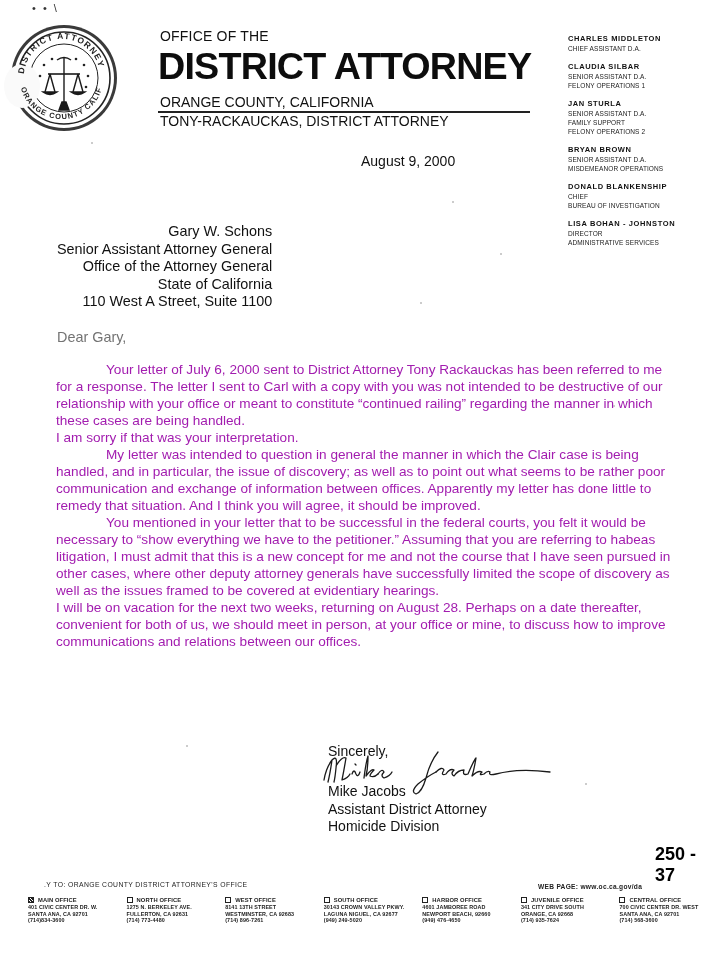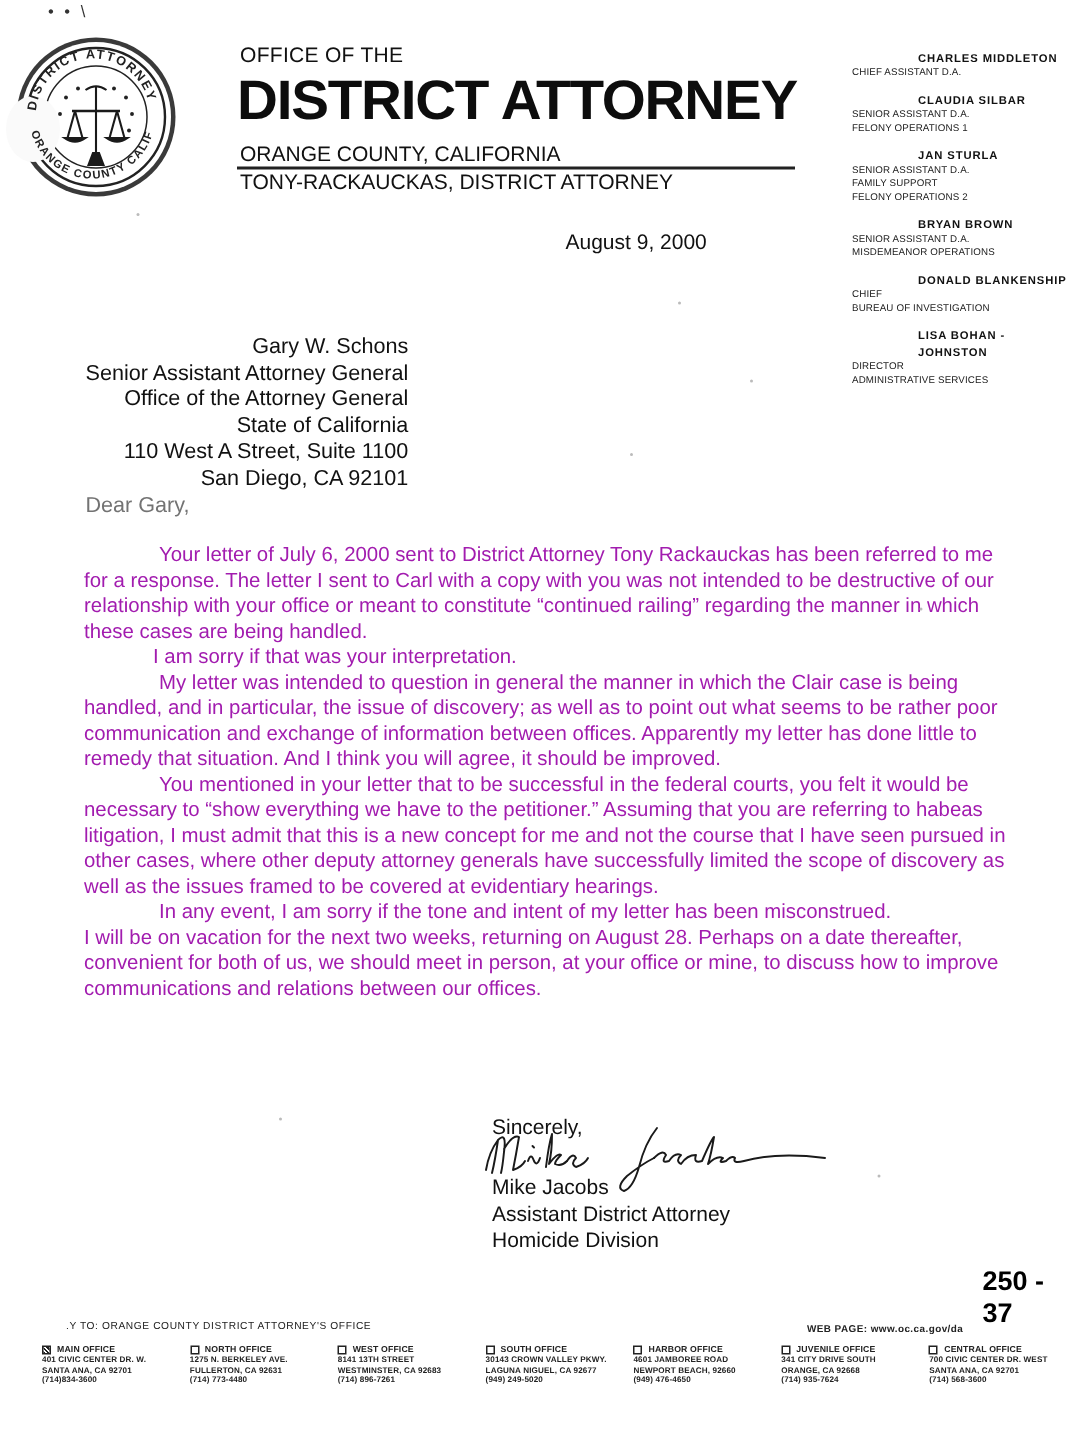--- a/index.html
+++ b/index.html
@@ -18,25 +18,25 @@
   
   .lh-office-of { left: 160px; top: 28px; font-size: 14px; font-weight: normal; letter-spacing: 0.2px; color: #111; }
   .lh-title { left: 158px; top: 48px; font-size: 37px; font-weight: bold; letter-spacing: -0.8px; color: #0d0d0d; line-height: 1; transform: scaleX(1.02); transform-origin: left; }
   .lh-county { left: 160px; top: 94px; font-size: 14px; color: #111; }
   .lh-rule { left: 158px; top: 111px; width: 372px; height: 1.5px; background: #222; }
   .lh-da { left: 160px; top: 113px; font-size: 14px; color: #111; }
 
   
   .staff { left: 568px; top: 33px; width: 150px; }
   .staff-entry { margin-bottom: 8px; }
-  .staff-name { font-size: 7.5px; font-weight: bold; letter-spacing: 0.6px; color: #111; line-height: 11px; margin-left: 44px; }
+  .staff-name { font-size: 7.5px; font-weight: bold; letter-spacing: 0.6px; color: #111; line-height: 11px; }
   .staff-line { font-size: 6.5px; color: #222; line-height: 9px; letter-spacing: 0.1px; }
 
   
-  .date { left: 377px; top: 153px; font-size: 14px; color: #111; }
+  .date { left: 361px; top: 153px; font-size: 14px; color: #111; }
 
   
   .recipient { left: 57px; top: 223px; font-size: 14.4px; line-height: 17.5px; color: #111; text-align: right; }
 
   .salutation { left: 57px; top: 329px; font-size: 14.4px; color: #737373; }
 
   
   .body-text { left: 56px; top: 361px; width: 620px; font-size: 13.6px; line-height: 17px; color: #a21caf; }
   .para { margin: 0; }
 
@@ -149,31 +149,29 @@
   </div>
 
 <div class="abs date">August 9, 2000</div>
 
 <div class="abs recipient" id="recipient">
     <div>Gary W. Schons</div>
     <div>Senior Assistant Attorney General</div>
     <div>Office of the Attorney General</div>
     <div>State of California</div>
     <div>110 West A Street, Suite 1100</div>
-    <div>San Diego, CA 92101</div>
   </div>
 
 <div class="abs salutation">Dear Gary,</div>
 
 <div class="abs body-text" id="body">
     <p class="para" style="text-indent: 50px;">Your letter of July 6, 2000 sent to District Attorney Tony Rackauckas has been referred to me for a response.  The letter I sent to Carl with a copy with you was not intended to be destructive of our relationship with your office or meant to constitute “continued railing” regarding the manner in which these cases are being handled.</p>
-    <p class="para" style="text-indent: 0px; margin-left: 46px;">I am sorry if that was your interpretation.</p>
+    <p class="para" style="text-indent: 0px;">I am sorry if that was your interpretation.</p>
     <p class="para" style="text-indent: 50px;">My letter was intended to question in general the manner in which the Clair case is being handled, and in particular,  the issue of discovery; as well as to point out what seems to be rather poor communication and exchange of information between offices.  Apparently my letter has done little to remedy that situation.  And I think you will agree, it should be improved.</p>
     <p class="para" style="text-indent: 50px;">You mentioned in your letter that to be successful in the federal courts, you felt it would be necessary to “show everything we have to the petitioner.”  Assuming that you are referring to habeas litigation, I must admit that this is a new concept for me and not the course that I have seen pursued in other cases, where other deputy attorney generals have successfully limited the scope of discovery as well as the issues framed to be covered at evidentiary hearings.</p>
-    <p class="para" style="text-indent: 50px;">In any event, I am sorry if the tone and intent of my letter has been misconstrued.</p>
     <p class="para" style="text-indent: 0px;">I will be on vacation for the next two weeks, returning on August 28.  Perhaps on a date thereafter, convenient for both of us, we should meet in person, at your office or mine, to discuss how to improve communications and relations between our offices.</p>
   </div>
 
 <div class="abs closing">Sincerely,</div>
 
 <svg class="abs signature" viewBox="0 0 240 48">
   <title>Mike Jacobs</title>
   <g fill="none" stroke="#1a1a1a" stroke-width="1.3" stroke-linecap="round" stroke-linejoin="round">
 
     <path d="M 6 32 Q 8 20 14 12 Q 12 26 10 34 M 14 12 Q 20 6 18 20 Q 17 30 16 34 M 18 18 Q 24 8 28 10 Q 26 22 24 32 Q 30 30 32 26"></path>

